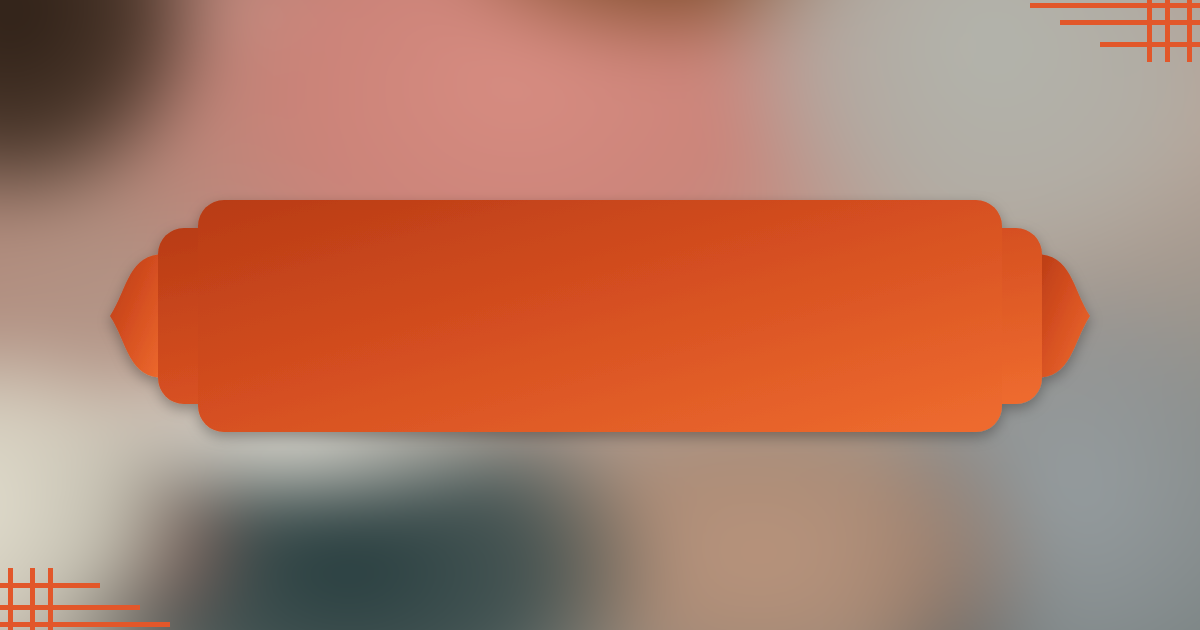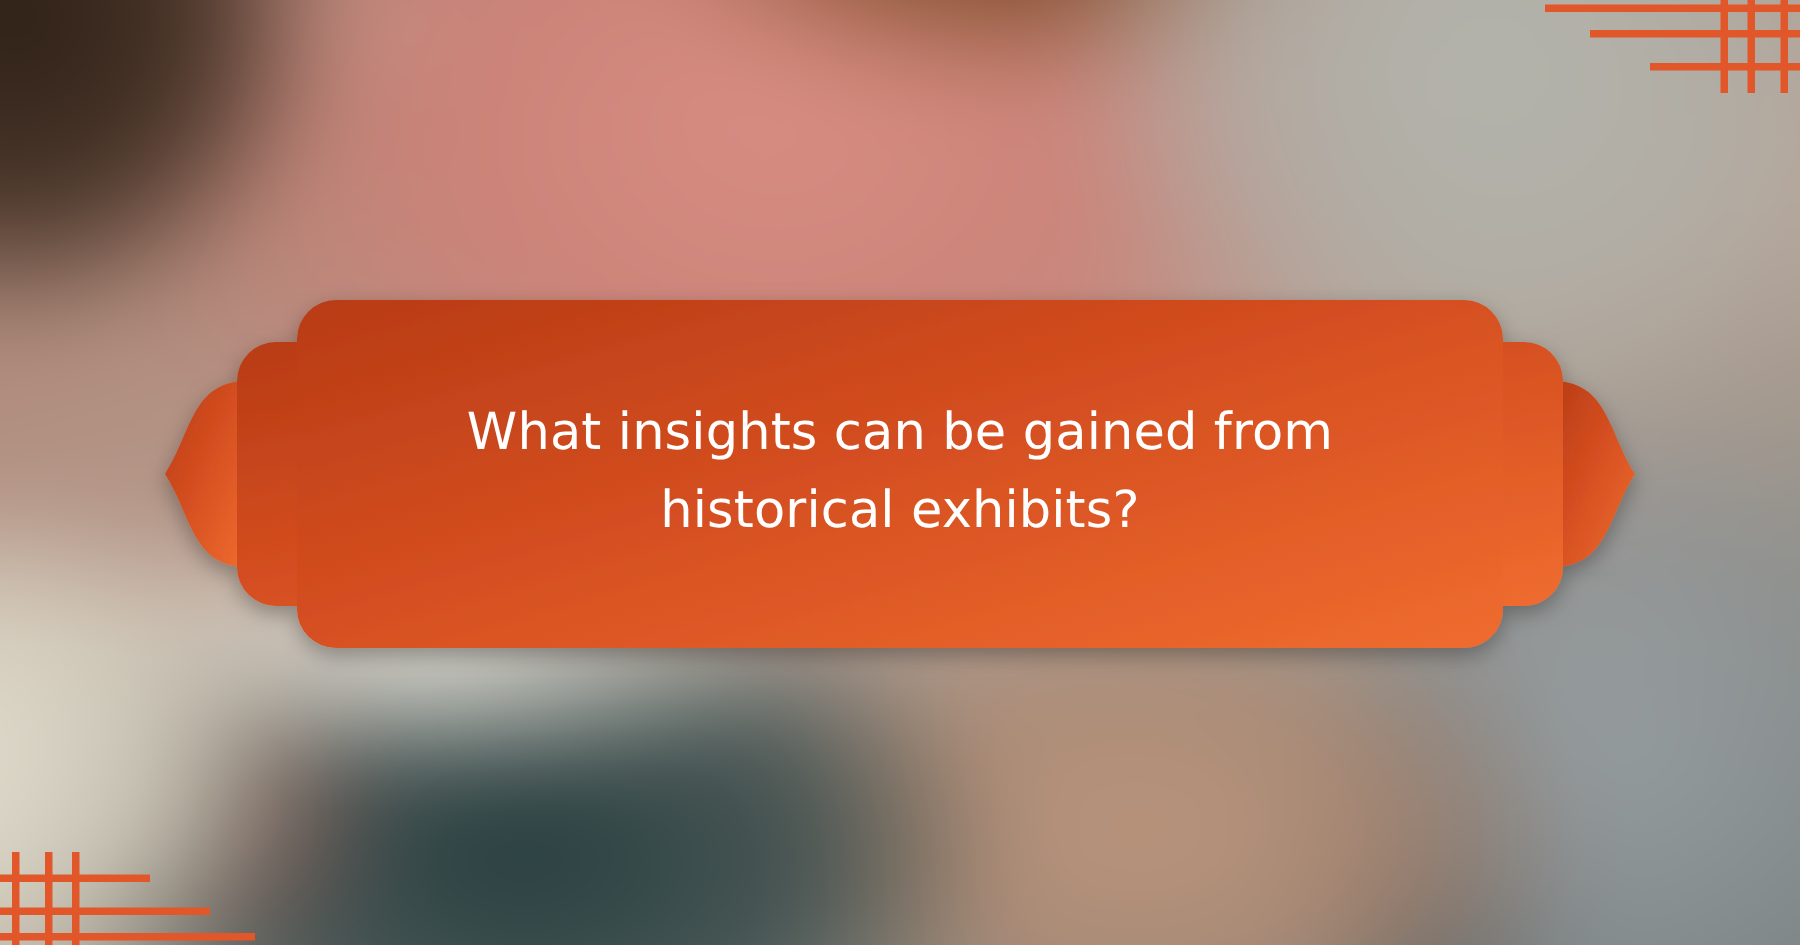--- a/index.html
+++ b/index.html
@@ -152,16 +152,15 @@
         <path d="M 925 62
                  C 962 62, 962 96, 980 124
                  C 962 152, 962 186, 925 186 Z"></path>
 
         <rect x="48" y="36" width="884" height="176" rx="26" ry="26"></rect>
 
         <rect x="88" y="8" width="804" height="232" rx="26" ry="26"></rect>
       </g>
     </svg>
 
-    <div class="card-text">What insights can be gained from historical exhibits?</div>
   </div>
 
 </div>
 
 </body></html>

